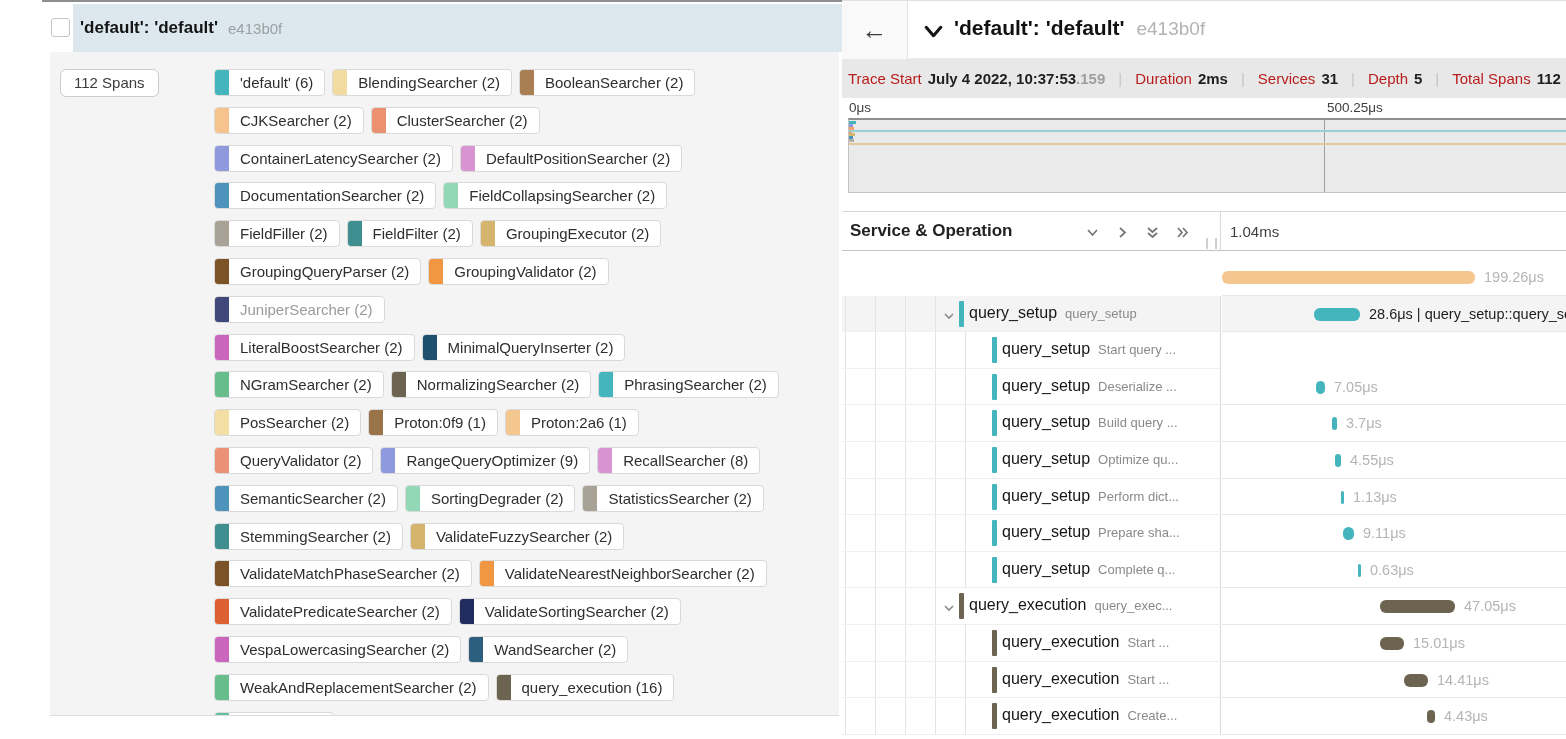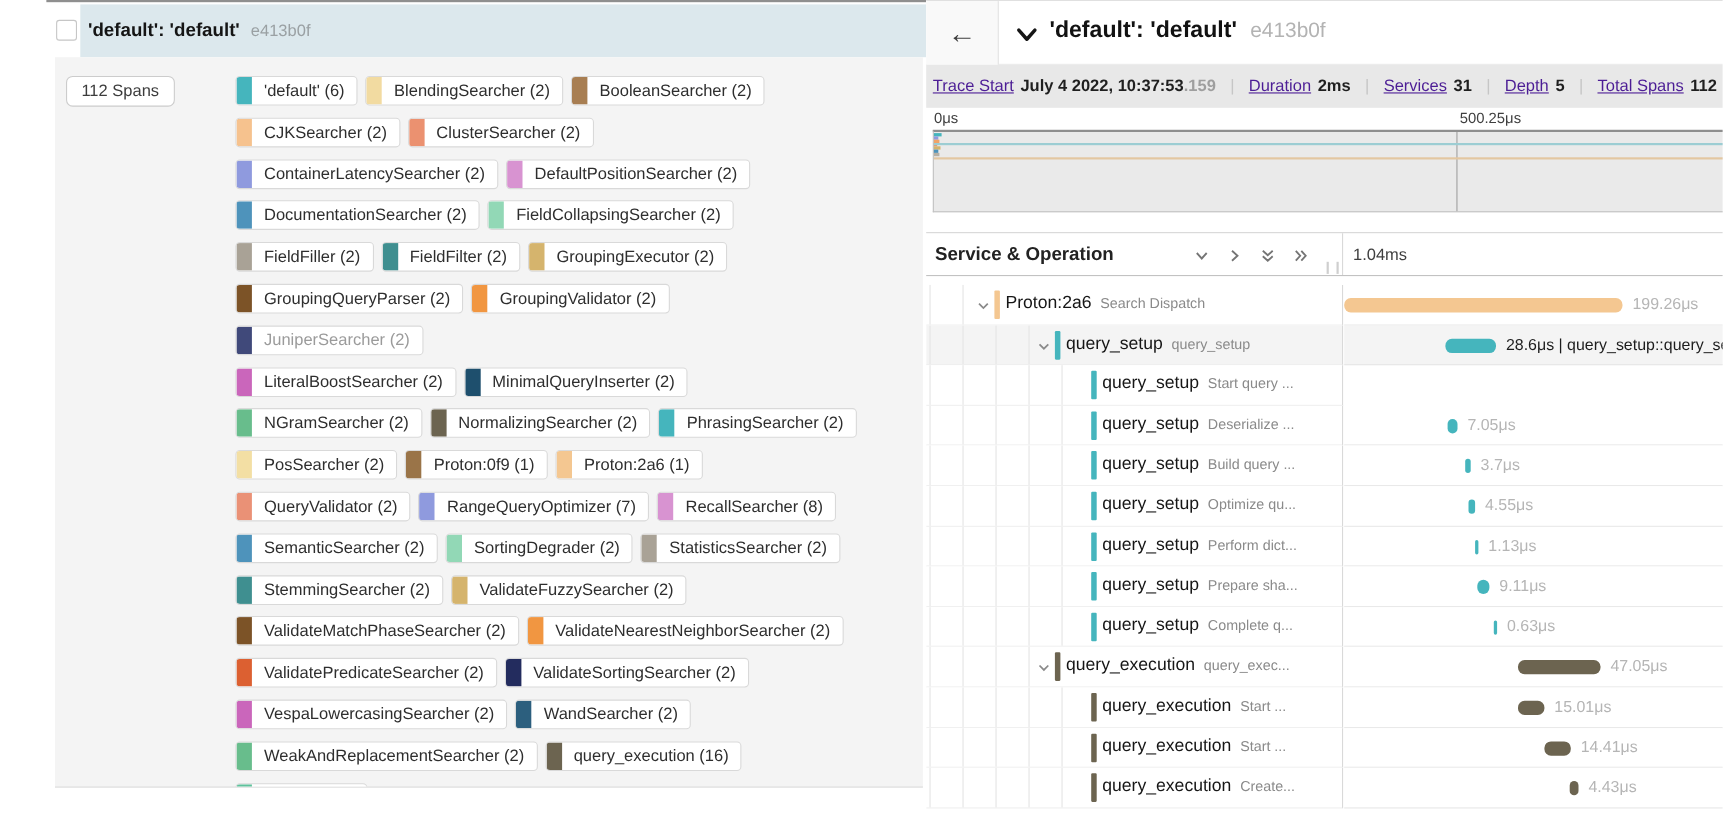--- a/index.html
+++ b/index.html
@@ -23,21 +23,21 @@
 
   
   #right{position:absolute;left:800px;top:0;width:766px;height:739px;background:#fff;border-top:1px solid #e0e0e0;box-sizing:border-box;}
   .dt-header{position:absolute;left:0;top:0;width:766px;height:58px;background:#fff;border-bottom:1px solid #ececec;box-sizing:border-box;}
   .back-box{position:absolute;left:0;top:0;width:66px;height:58px;background:#f9f9f9;border-right:1px solid #e3e3e3;box-sizing:border-box;display:flex;align-items:center;justify-content:center;font-size:26px;color:#3d3d3d;cursor:pointer;}
   .dt-chevron{position:absolute;left:80px;top:19px;cursor:pointer;}
   .dt-title{position:absolute;left:112px;top:15px;font-size:21px;font-weight:bold;color:#121212;white-space:nowrap;}
   .dt-hash{font-size:19px;font-weight:normal;color:#b3b3b3;margin-left:12px;}
 
   .summary{position:absolute;left:0;top:58px;width:766px;height:39px;background:#e8e8e8;display:flex;align-items:center;padding-left:6px;box-sizing:border-box;white-space:nowrap;overflow:hidden;font-size:15px;}
-  .s-label{color:#4c1d95;margin-right:6px;text-decoration:underline;}
+  .s-label{color:#b91c1c;margin-right:6px;}
   .s-value{color:#1f1f1f;font-weight:bold;}
   .s-suffix{color:#9e9e9e;font-weight:bold;}
   .s-sep{color:#c6c6c6;margin:0 13px;}
 
   .mm-labels{position:absolute;left:0;top:99px;width:766px;height:18px;font-size:13.5px;color:#3f3f3f;}
   .mm-tick0{position:absolute;left:7px;top:0;}
   .mm-tick1{position:absolute;left:485px;top:0;}
   .minimap{position:absolute;left:6px;top:117px;width:766px;height:75px;background:#eaeaea;border:1px solid #c2c2c2;border-top:2px solid #8f8f8f;box-sizing:border-box;cursor:crosshair;}
   .mm-divider{position:absolute;left:475px;top:0;bottom:0;width:1px;background:#9f9f9f;}
   .mm-line{position:absolute;left:0;right:0;}
@@ -195,21 +195,21 @@
               <span class="tag-label">Proton:2a6 (1)</span>
             </span>
           </div>
           <div class="tag-row">
             <span class="tag">
               <span class="tag-chip" style="background: rgb(234, 145, 118);"></span>
               <span class="tag-label">QueryValidator (2)</span>
             </span>
             <span class="tag">
               <span class="tag-chip" style="background: rgb(143, 154, 222);"></span>
-              <span class="tag-label">RangeQueryOptimizer (7)</span>
+              <span class="tag-label">RangeQueryOptimizer (9)</span>
             </span>
             <span class="tag">
               <span class="tag-chip" style="background: rgb(216, 147, 209);"></span>
               <span class="tag-label">RecallSearcher (8)</span>
             </span>
           </div>
           <div class="tag-row">
             <span class="tag">
               <span class="tag-chip" style="background: rgb(78, 147, 187);"></span>
               <span class="tag-label">SemanticSearcher (2)</span>
@@ -358,29 +358,20 @@
               </svg>
             </span>
         </span>
         <span class="gh-handle"></span>
       </div>
       <span class="gh-tick">1.04ms</span>
     </div>
 
     <div class="rows" id="span-rows">
         <div class="span-row">
-          <div class="tree-cell">
-            <span class="guide" style="left: 3px;"></span>
-            <span class="guide" style="left: 33px;"></span>
-            <span class="t-chevron" style="left: 46px;"><svg width="12" height="12" viewBox="0 0 12 12">
-                <path d="M2 4 L6 8 L10 4" fill="none" stroke="#8a8a8a" stroke-width="1.6"></path>
-              </svg></span>
-            <span class="t-bar" style="left: 62px; background: rgb(244, 199, 145);"></span>
-            <span class="t-svc" style="left: 72px;">Proton:2a6<span class="t-op">Search Dispatch</span></span>
-          </div>
           <div class="time-cell">
             <span class="d-bar" style="left: 0px; width: 253px; background: rgb(244, 199, 145);"></span>
             <span class="d-label" style="left: 262px;">199.26μs</span>
           </div>
         </div>
         <div class="span-row hovered">
           <div class="tree-cell">
             <span class="guide" style="left: 3px;"></span>
             <span class="guide" style="left: 33px;"></span>
             <span class="guide" style="left: 63px;"></span>

